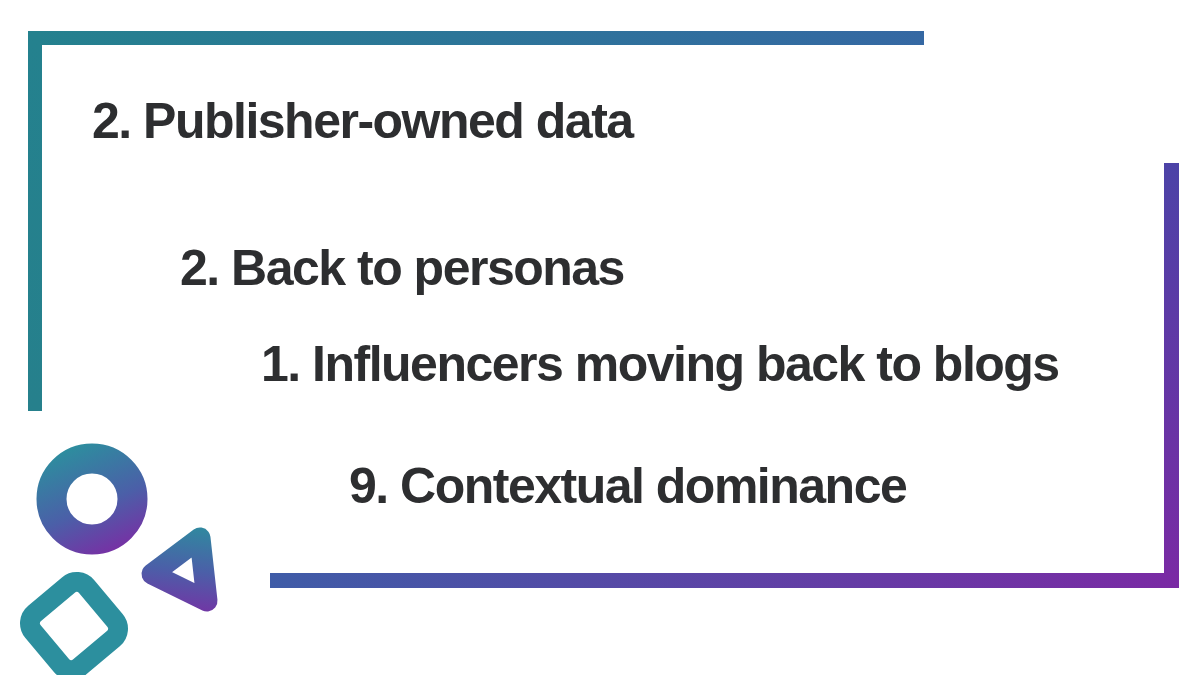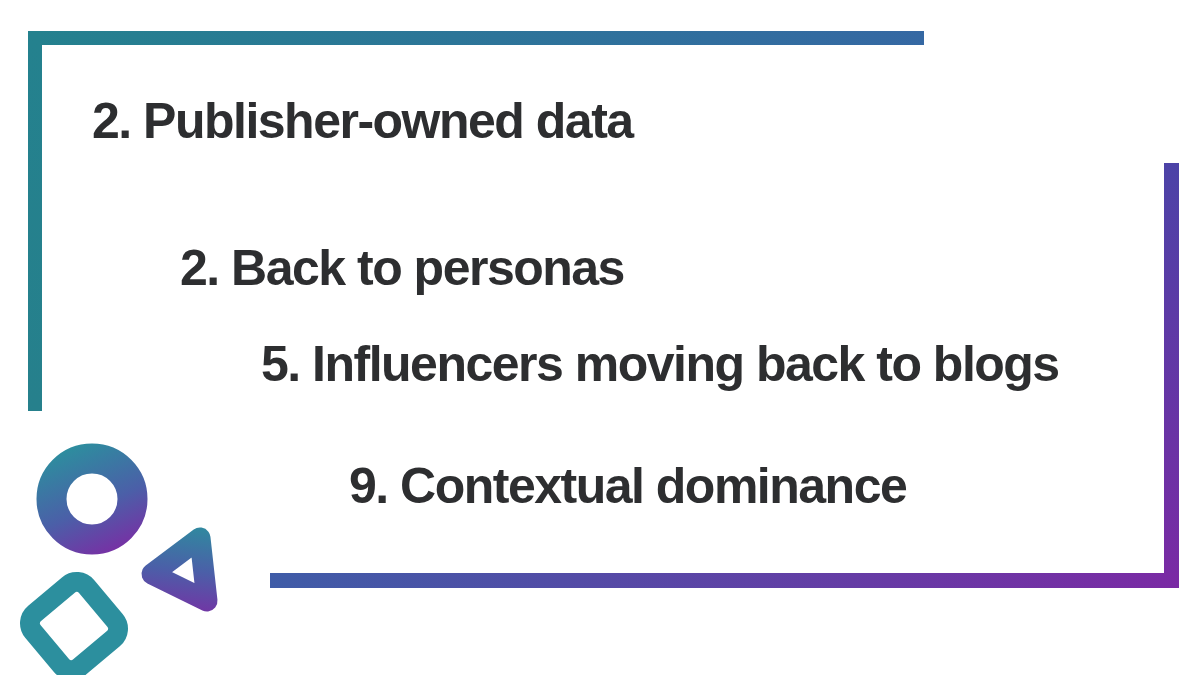--- a/index.html
+++ b/index.html
@@ -53,21 +53,21 @@
 
 <div class="slide">
 
   <div class="bar bar-top"></div>
   <div class="bar bar-left"></div>
   <div class="bar bar-right"></div>
   <div class="bar bar-bottom"></div>
 
   <div class="item item-1">2. Publisher-owned data</div>
   <div class="item item-2">2. Back to personas</div>
-  <div class="item item-3">5. Influencers moving back to blogs</div>
+  <div class="item item-3">1. Influencers moving back to blogs</div>
   <div class="item item-4">9. Contextual dominance</div>
 
   <svg class="logo" width="250" height="245" viewBox="0 430 250 245">
     <defs>
       <linearGradient id="g-ring" gradientUnits="userSpaceOnUse" x1="70" y1="445" x2="118" y2="556">
         <stop class="st-teal" offset="0"></stop>
         <stop class="st-blue" offset="0.55"></stop>
         <stop class="st-purple" offset="1"></stop>
       </linearGradient>
       <linearGradient id="g-tri" gradientUnits="userSpaceOnUse" x1="196" y1="520" x2="186" y2="622">

